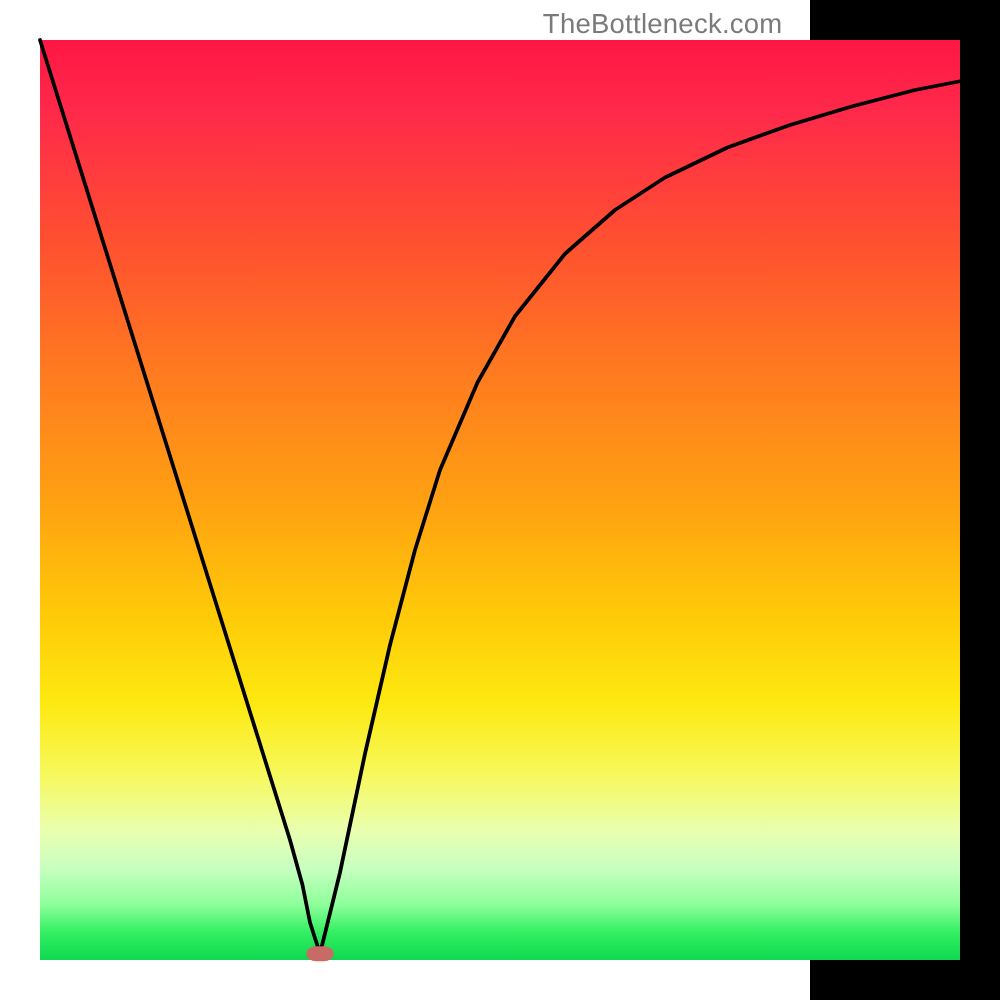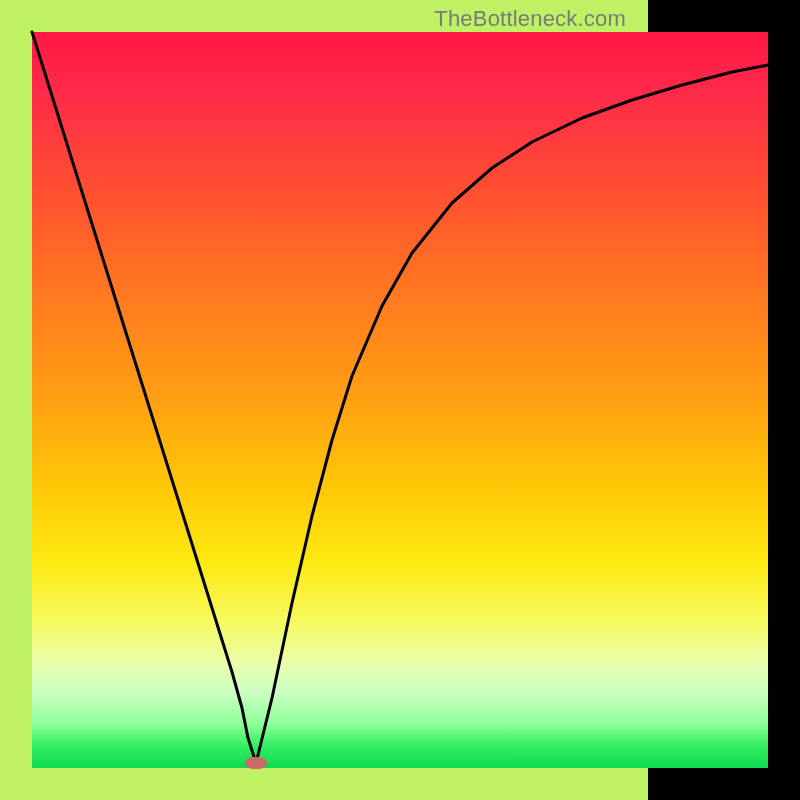--- a/index.html
+++ b/index.html
@@ -8,21 +8,21 @@
     width: 800px;
     height: 800px;
     overflow: hidden;
     background: #000;
     font-family: Arial, Helvetica, sans-serif;
   }
   .frame {
     position: relative;
     width: 648px;
     height: 800px;
-    background: #bef264;
+    background: #ffffff;
   }
   .plot-area {
     position: absolute;
     left: 32px;
     top: 32px;
     width: 736px;
     height: 736px;
     
     background: linear-gradient(
       to bottom,

